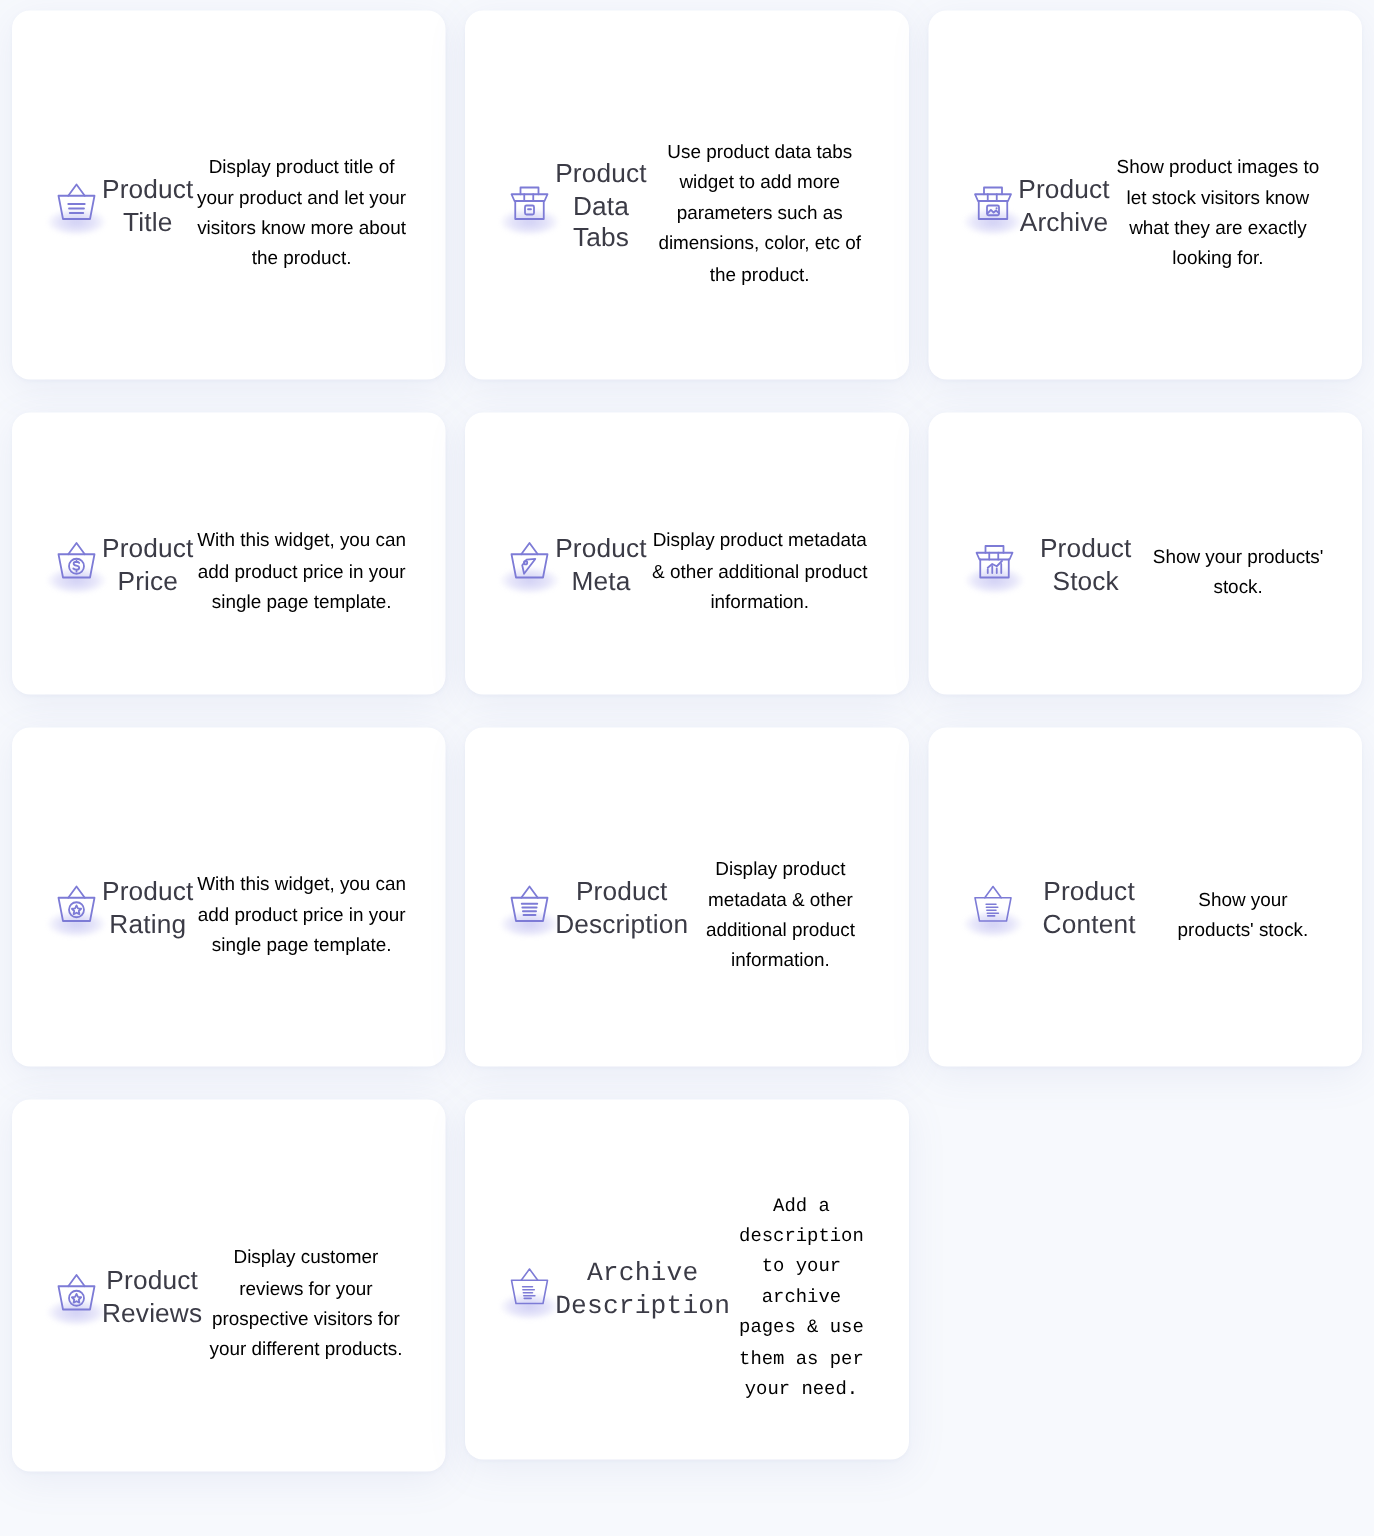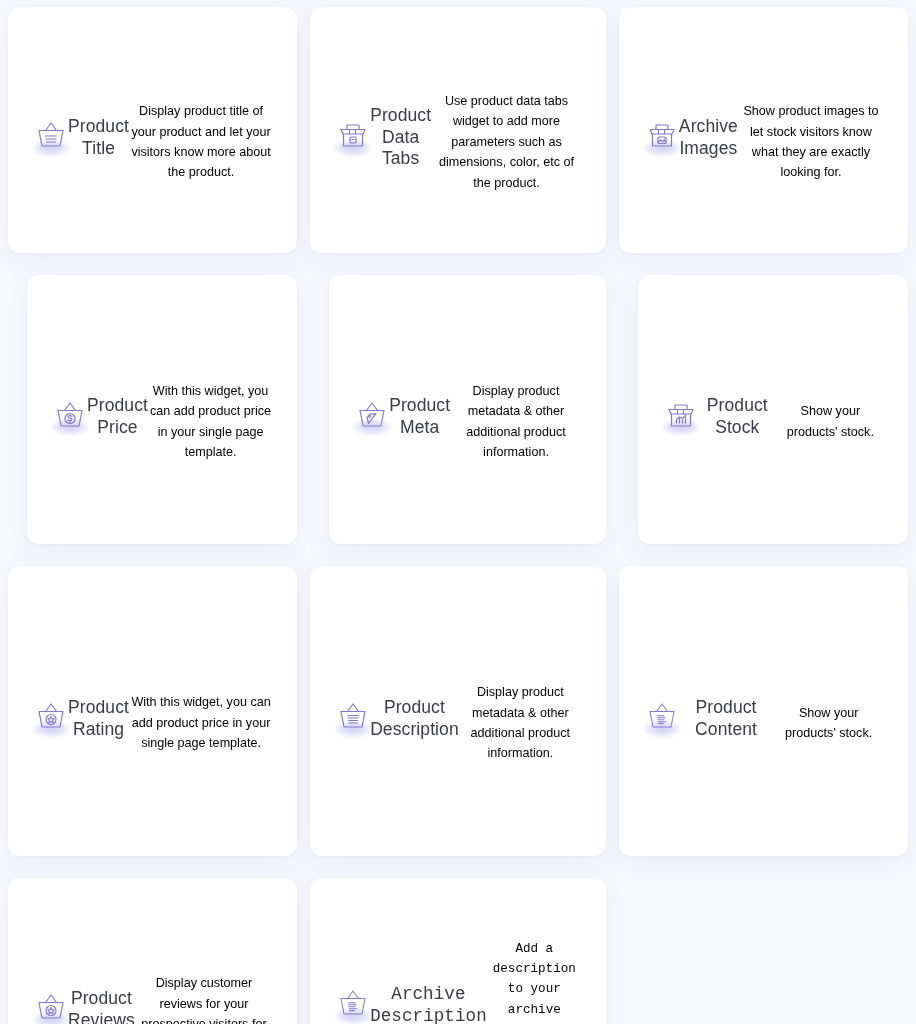--- a/index.html
+++ b/index.html
@@ -28,22 +28,22 @@
     box-shadow:0 6px 26px rgba(120,130,190,0.10),
                0 1px 3px rgba(120,130,190,0.06);
     box-sizing:border-box;
     display:flex;
     flex-direction:row;
     align-items:center;
     text-align:center;
     padding:54px 24px 30px 26px;
   }
   .card.r1{height:246px;}
-  .card.r2{height:269px;margin-left:19px;}
-  .card.r3{height:290px;}
+  .card.r2{height:188px;}
+  .card.r3{height:226px;}
   .card.r4{height:248px;}
   .card.r4.short{height:240px;font-family:Liberation Mono, monospace;}
 
   .icon-wrap{
     position:relative;
     width:46px;height:44px;
     display:flex;align-items:center;justify-content:center;
     margin-bottom:14px;
   }
   .icon-wrap svg{position:relative;z-index:2;display:block;}
@@ -115,21 +115,21 @@
         <div class="icon-glow"></div>
         <svg width="34" height="34" viewBox="0 0 34 34" fill="none" stroke="#7d7bd6" stroke-width="1.2" stroke-linecap="round" stroke-linejoin="round">
           <path d="M5 11.5h24l-2 4.5H7z"></path>
           <path d="M11 11.5V7h12v4.5M13.5 11.5v4.5M19.5 11.5v4.5"></path>
           <path d="M7.5 16v12h19V16"></path>
           <rect x="13" y="19" width="8" height="6.5" rx="1"></rect>
           <path d="M13.4 24.2l2.2-2.3 1.8 1.8 1.6-1.4 2 1.9"></path>
           <circle cx="19.4" cy="20.9" r="0.7" fill="#7d7bd6" stroke="none"></circle>
         </svg>
       </div>
-      <div class="card-title">Archive Images</div>
+      <div class="card-title">Product Archive</div>
       <div class="card-desc">Show product images to let stock visitors know what they are exactly looking for.</div>
     </div>
 
     <div class="card r2">
       <div class="icon-wrap">
         <div class="icon-glow"></div>
         <svg width="34" height="34" viewBox="0 0 34 34" fill="none" stroke="#7d7bd6" stroke-width="1.2" stroke-linecap="round" stroke-linejoin="round">
           <path d="M5 12.5h24l-3 15.5H8z"></path>
           <path d="M11.5 12.5L17 5l5.5 7.5"></path>
           <circle cx="17" cy="20.5" r="5"></circle>

